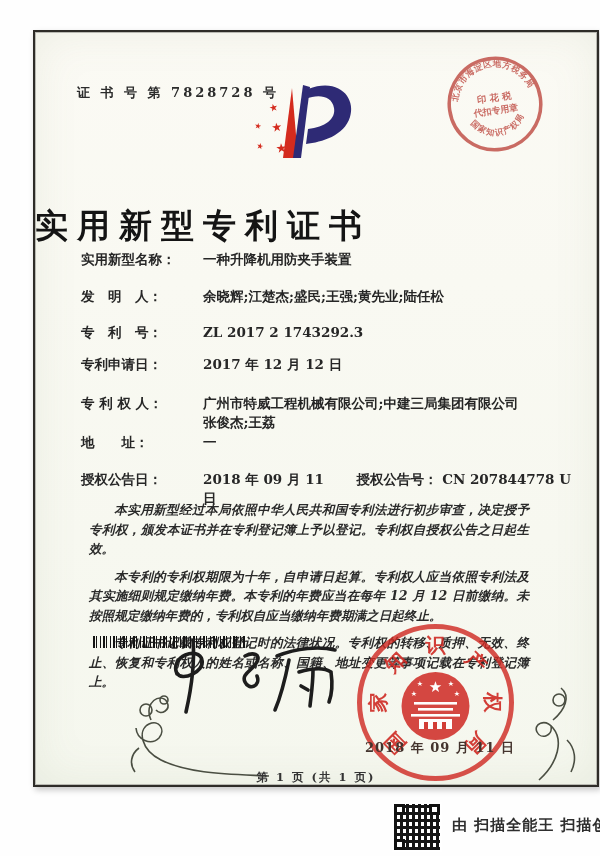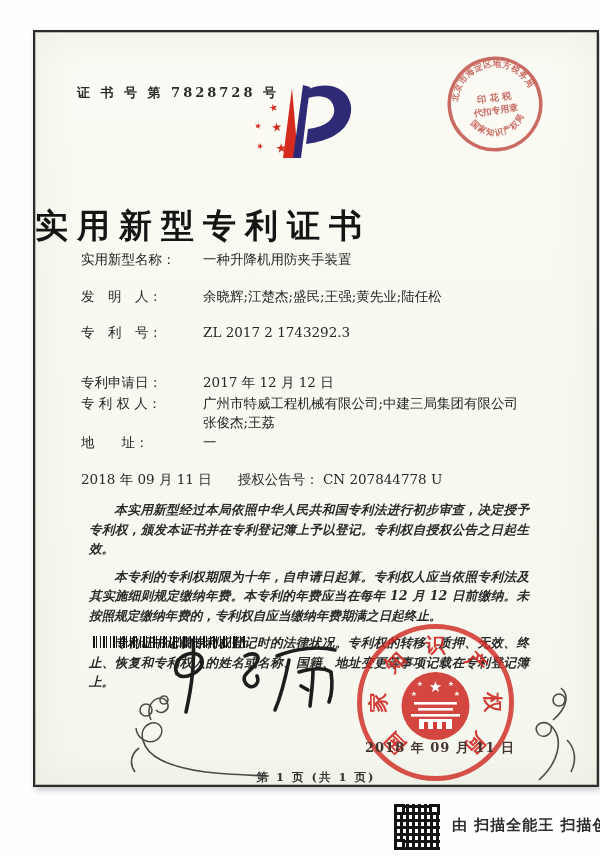--- a/index.html
+++ b/index.html
@@ -10,21 +10,21 @@
   .paper{
     position:absolute;left:33px;top:30px;width:546px;height:753px;
     background:linear-gradient(#fbfaf4,#f5f7ee);
     border:2px solid #2e2c28;
     box-shadow:inset 0 0 0 1px #b9b9b2, inset 0 0 46px rgba(120,140,100,.10), 2px 3px 6px rgba(0,0,0,.22);
     padding-left:16px;
   }
   .abs{position:absolute;}
   .certno{left:42px;top:52px;font-size:13px;font-weight:600;letter-spacing:3px;color:#2b2b2b;}
   .title{left:0;top:146px;width:100%;text-align:left;font-size:33px;font-weight:700;letter-spacing:9px;color:#141414;margin-top:26px;}
-  .row{left:46px;right:26px;display:flex;font-size:13.5px;font-weight:400;color:#262626;line-height:19px;}
+  .row{left:46px;right:26px;display:flex;font-size:13.5px;font-weight:700;color:#262626;line-height:19px;}
   .row .lab{flex:0 0 122px;white-space:nowrap;}
   .row .val{flex:1;}
   .grant-right{margin-left:26px;white-space:nowrap;}
   .paras{left:46px;width:456px;top:460px;font-size:12.6px;line-height:19.5px;
     font-style:italic;font-weight:600;color:#2a2a2a;text-align:justify;}
   .paras p{margin:8px;text-indent:2em;}
   .barcode{left:58px;top:604px;width:152px;height:12px;
     background:repeating-linear-gradient(90deg,#141414 0 2px,transparent 2px 3px,#141414 3px 4px,transparent 4px 7px,#141414 7px 8px,transparent 8px 10px);}
   .officer{left:56px;top:632px;font-size:13.5px;font-weight:600;letter-spacing:3px;line-height:23px;color:#222;}
   .sig{left:118px;top:598px;width:195px;height:98px;}
@@ -85,38 +85,39 @@
     <span class="val">一种升降机用防夹手装置</span>
   </div>
   <div class="abs row" style="top:255px">
     <span class="lab">发　明　人：</span>
     <span class="val">余晓辉;江楚杰;盛民;王强;黄先业;陆任松</span>
   </div>
   <div class="abs row" style="top:291px">
     <span class="lab">专　利　号：</span>
     <span class="val">ZL 2017 2 1743292.3</span>
   </div>
-  <div class="abs row" style="top:341px">
+  <div class="abs row" style="top:323px">
     <span class="lab">专利申请日：</span>
     <span class="val">2017 年 12 月 12 日</span>
   </div>
   <div class="abs row" style="top:362px">
     <span class="lab">专 利 权 人：</span>
     <span class="val">
       <div>广州市特威工程机械有限公司;中建三局集团有限公司</div>
       <div>张俊杰;王荔</div>
     </span>
   </div>
   <div class="abs row" style="top:401px">
     <span class="lab">地　　址：</span>
     <span class="val">
       <div>一</div>
     </span>
   </div>
   <div class="abs row" style="top:438px">
+    <span class="lab">授权公告日：</span>
     <span>2018 年 09 月 11 日</span>
     <span class="grant-right">
       <span>授权公告号：</span>
       <span>CN 207844778 U</span>
     </span>
   </div>
 
   <div class="abs paras">
     <p>本实用新型经过本局依照中华人民共和国专利法进行初步审查，决定授予专利权，颁发本证书并在专利登记簿上予以登记。专利权自授权公告之日起生效。</p>
     <p>本专利的专利权期限为十年，自申请日起算。专利权人应当依照专利法及其实施细则规定缴纳年费。本专利的年费应当在每年 12 月 12 日前缴纳。未按照规定缴纳年费的，专利权自应当缴纳年费期满之日起终止。</p>

